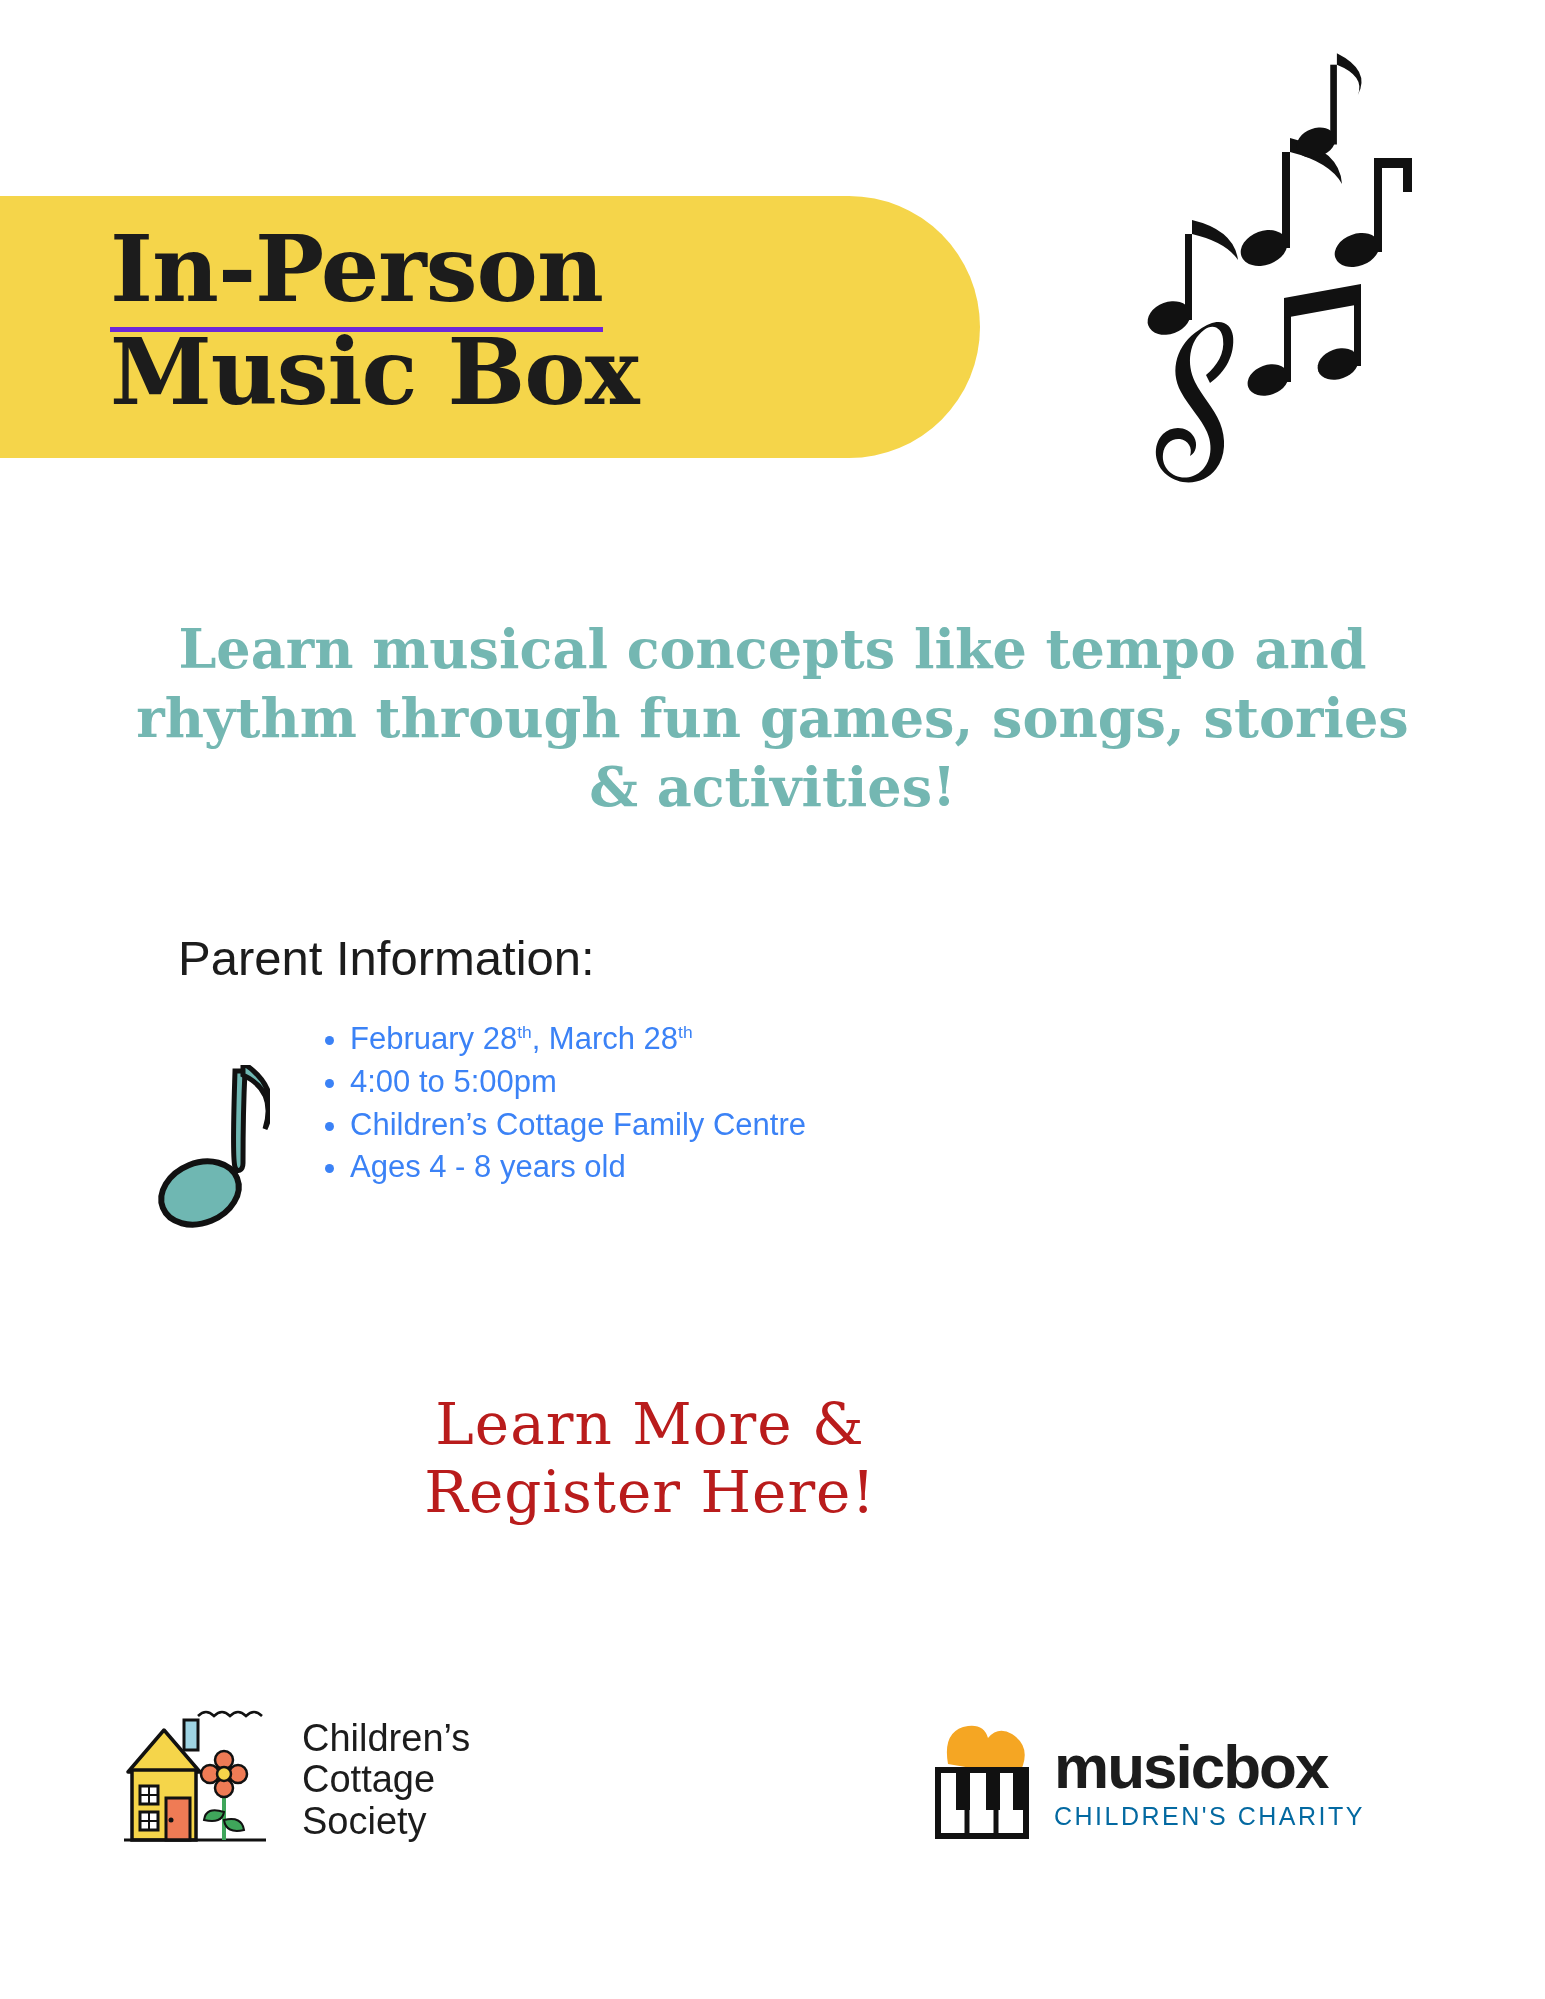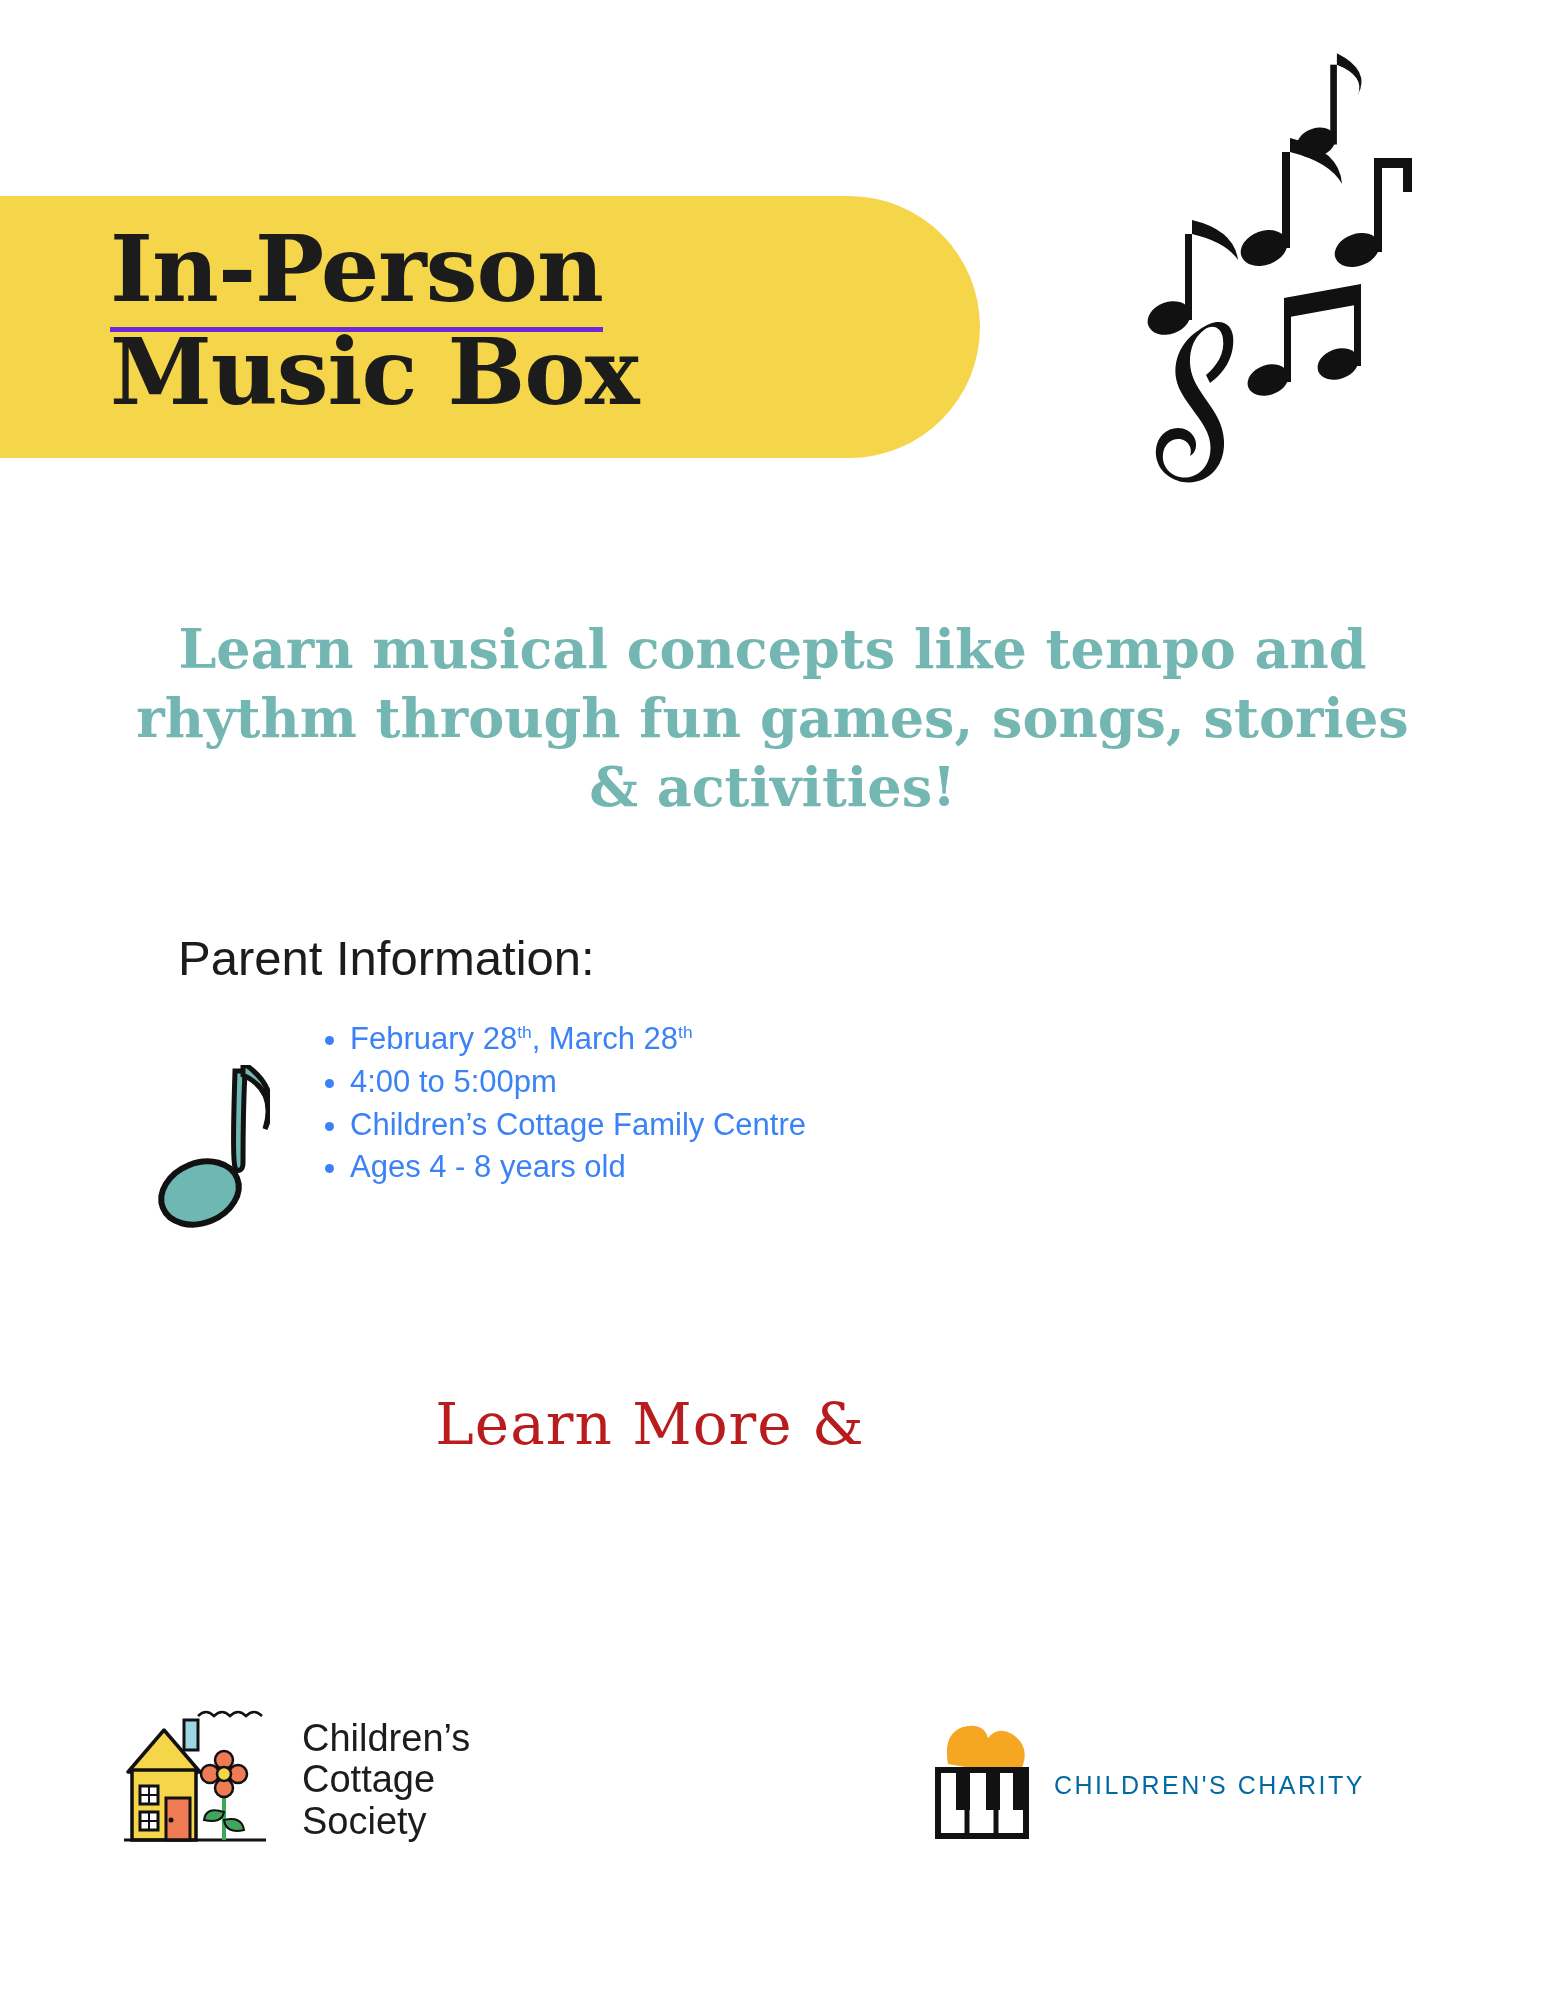--- a/index.html
+++ b/index.html
@@ -237,20 +237,21 @@
   <li>
     <span>February 28</span><sup>th</sup><span>, March 28</span><sup>th</sup>
   </li>
   <li>4:00 to 5:00pm</li>
   <li>Children’s Cottage Family Centre</li>
   <li>Ages 4 - 8 years old</li>
 </ul>
 
 <div class="cta">
   <div>Learn More &amp;</div>
+  <div>Register Here!</div>
 </div>
 
 <div class="footer">
 
   <div class="ccs-logo">
     <svg width="150" height="160" viewBox="0 0 150 160" aria-hidden="true">
 
       <path d="M78 16 q8 -8 16 0 q8 -8 16 0 q8 -8 16 0 q8 -8 16 0" fill="none" stroke="#111" stroke-width="2.5"></path>
 
       <rect x="64" y="20" width="14" height="30" fill="#9fd4e3" stroke="#111" stroke-width="3"></rect>
@@ -296,17 +297,18 @@
     <svg width="110" height="130" viewBox="0 0 110 130" aria-hidden="true">
       <path d="M18 46 q-6 -34 20 -38 q16 -2 20 12 q10 -12 24 -4 q22 14 6 42 z" fill="#f5a623"></path>
       <rect x="8" y="52" width="88" height="66" fill="#ffffff" stroke="#111" stroke-width="6"></rect>
       <line x1="37" y1="52" x2="37" y2="118" stroke="#111" stroke-width="5"></line>
       <line x1="66" y1="52" x2="66" y2="118" stroke="#111" stroke-width="5"></line>
       <rect x="26" y="52" width="14" height="40" fill="#111"></rect>
       <rect x="56" y="52" width="14" height="40" fill="#111"></rect>
       <rect x="83" y="52" width="13" height="40" fill="#111"></rect>
     </svg>
     <div class="mb-text">
+      <div class="mb-word">musicbox</div>
       <div class="mb-sub">CHILDREN'S CHARITY</div>
     </div>
   </div>
 
 </div>
 
 </body></html>

